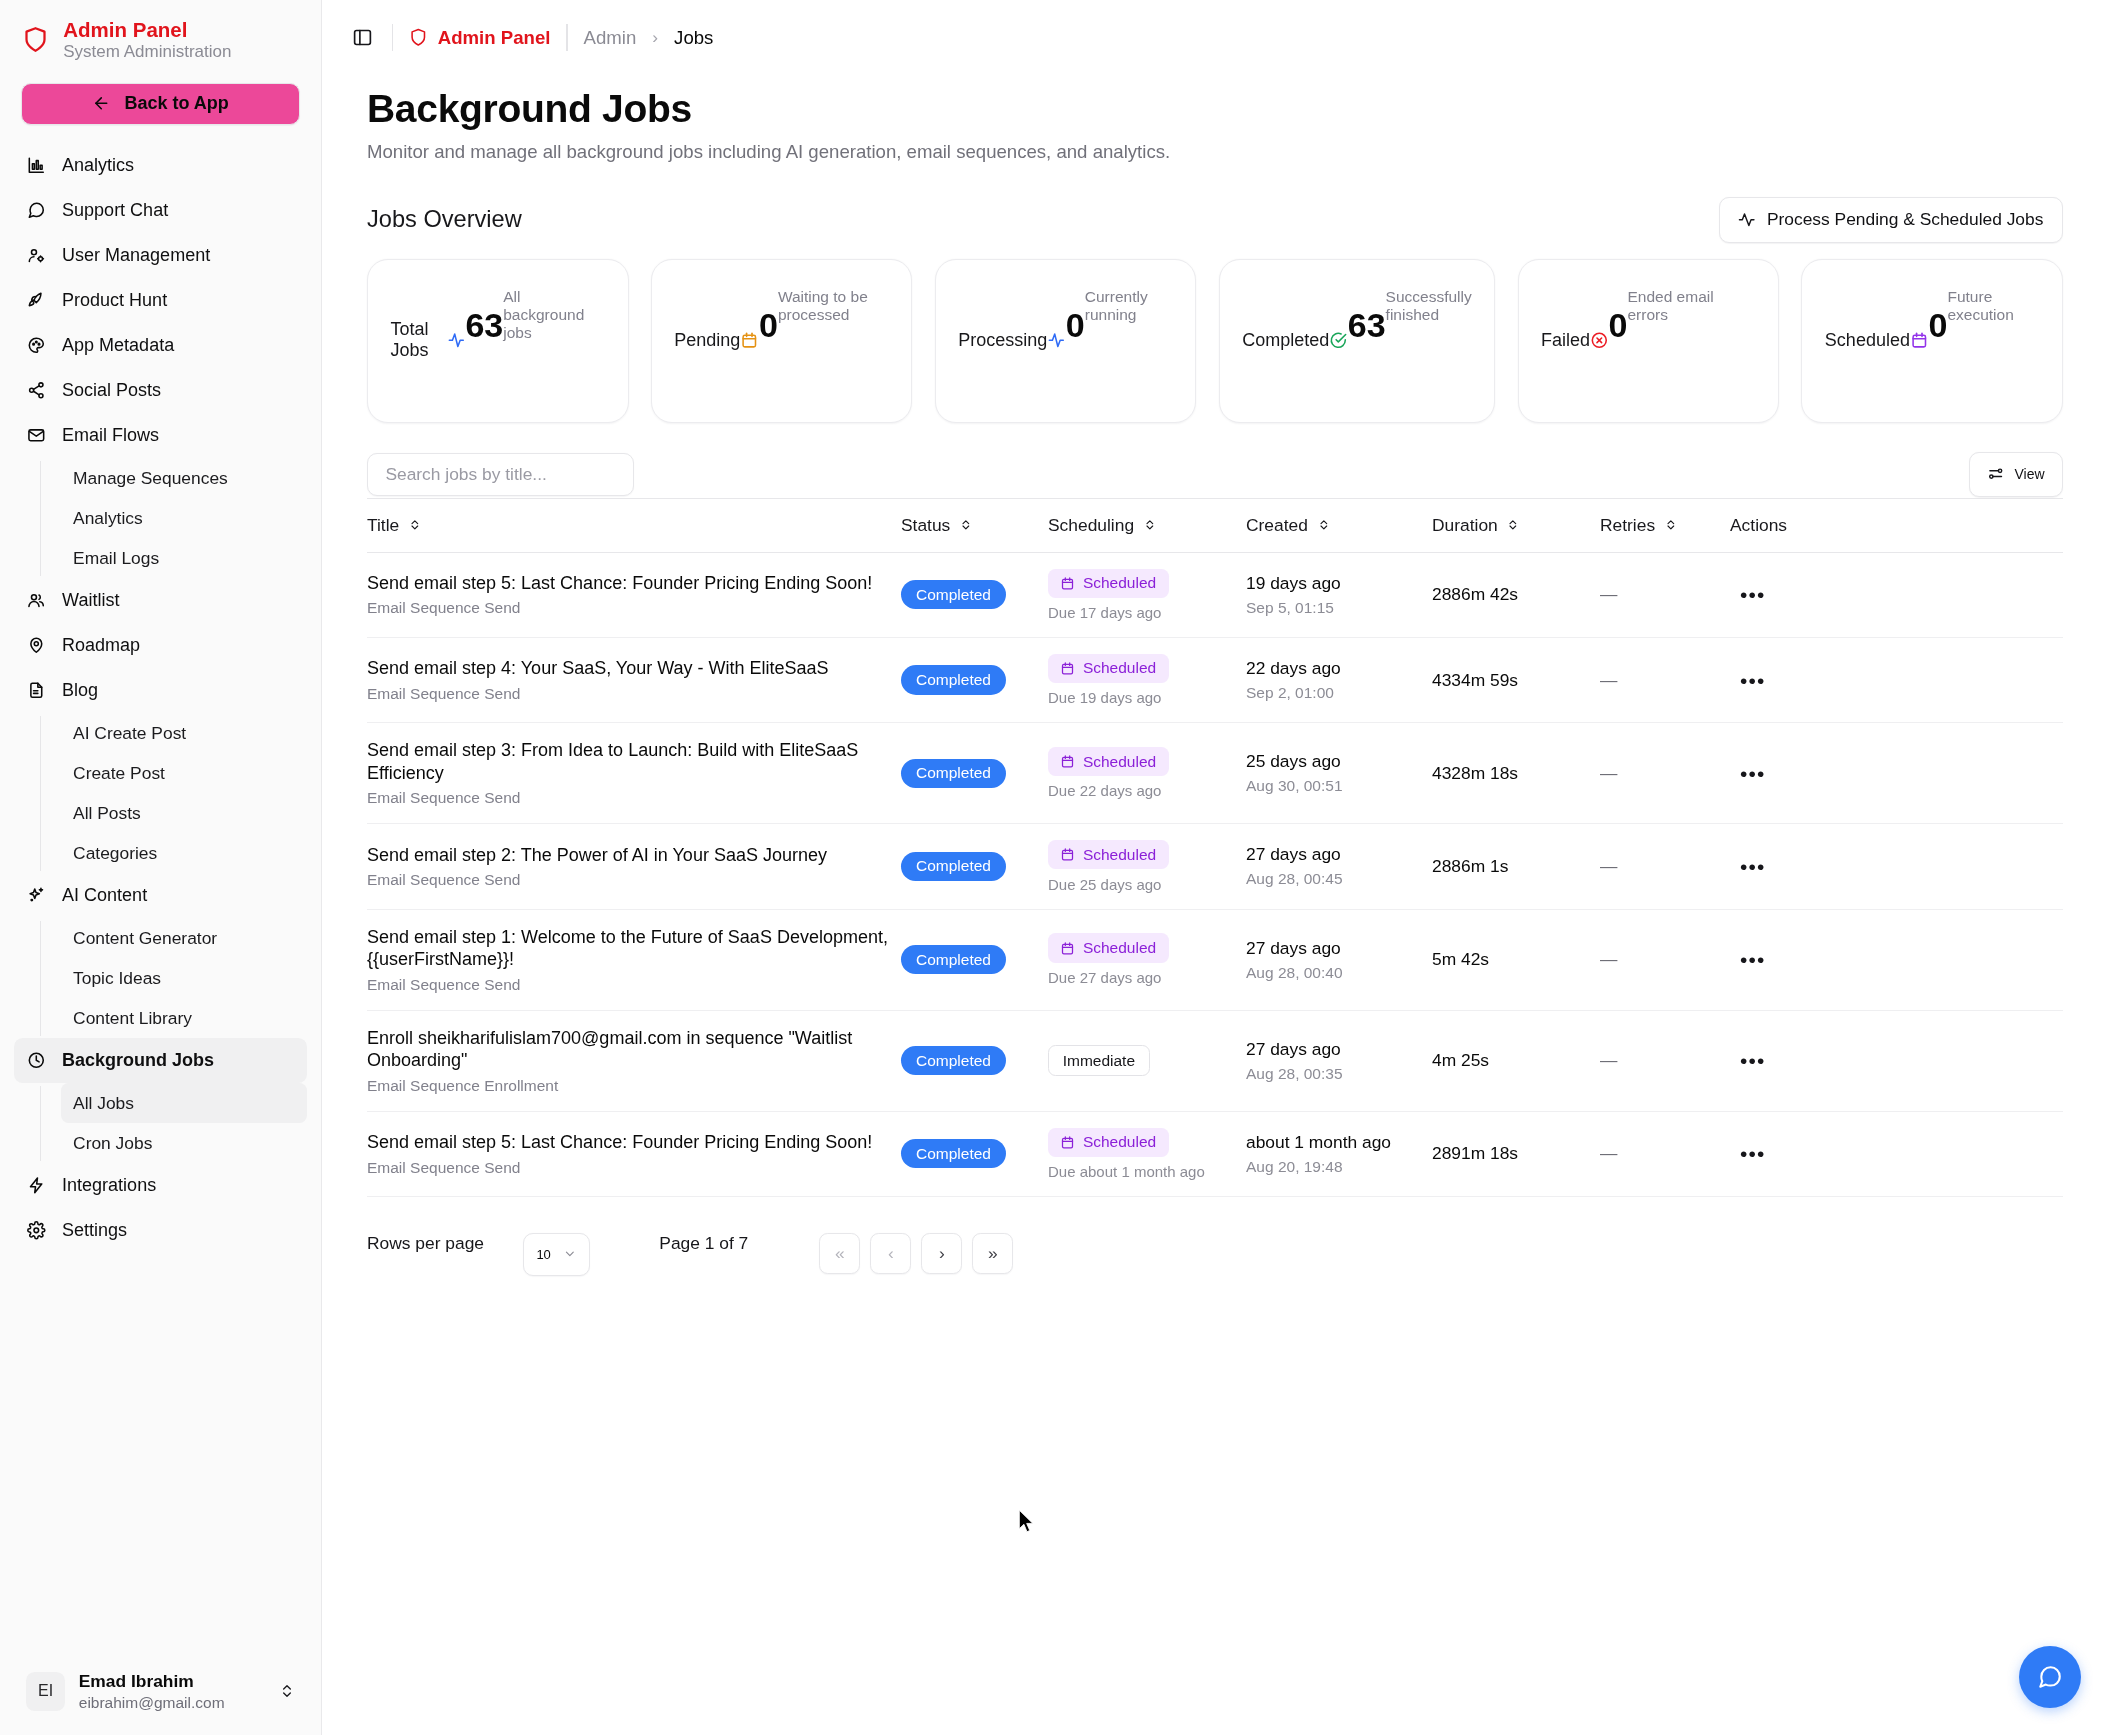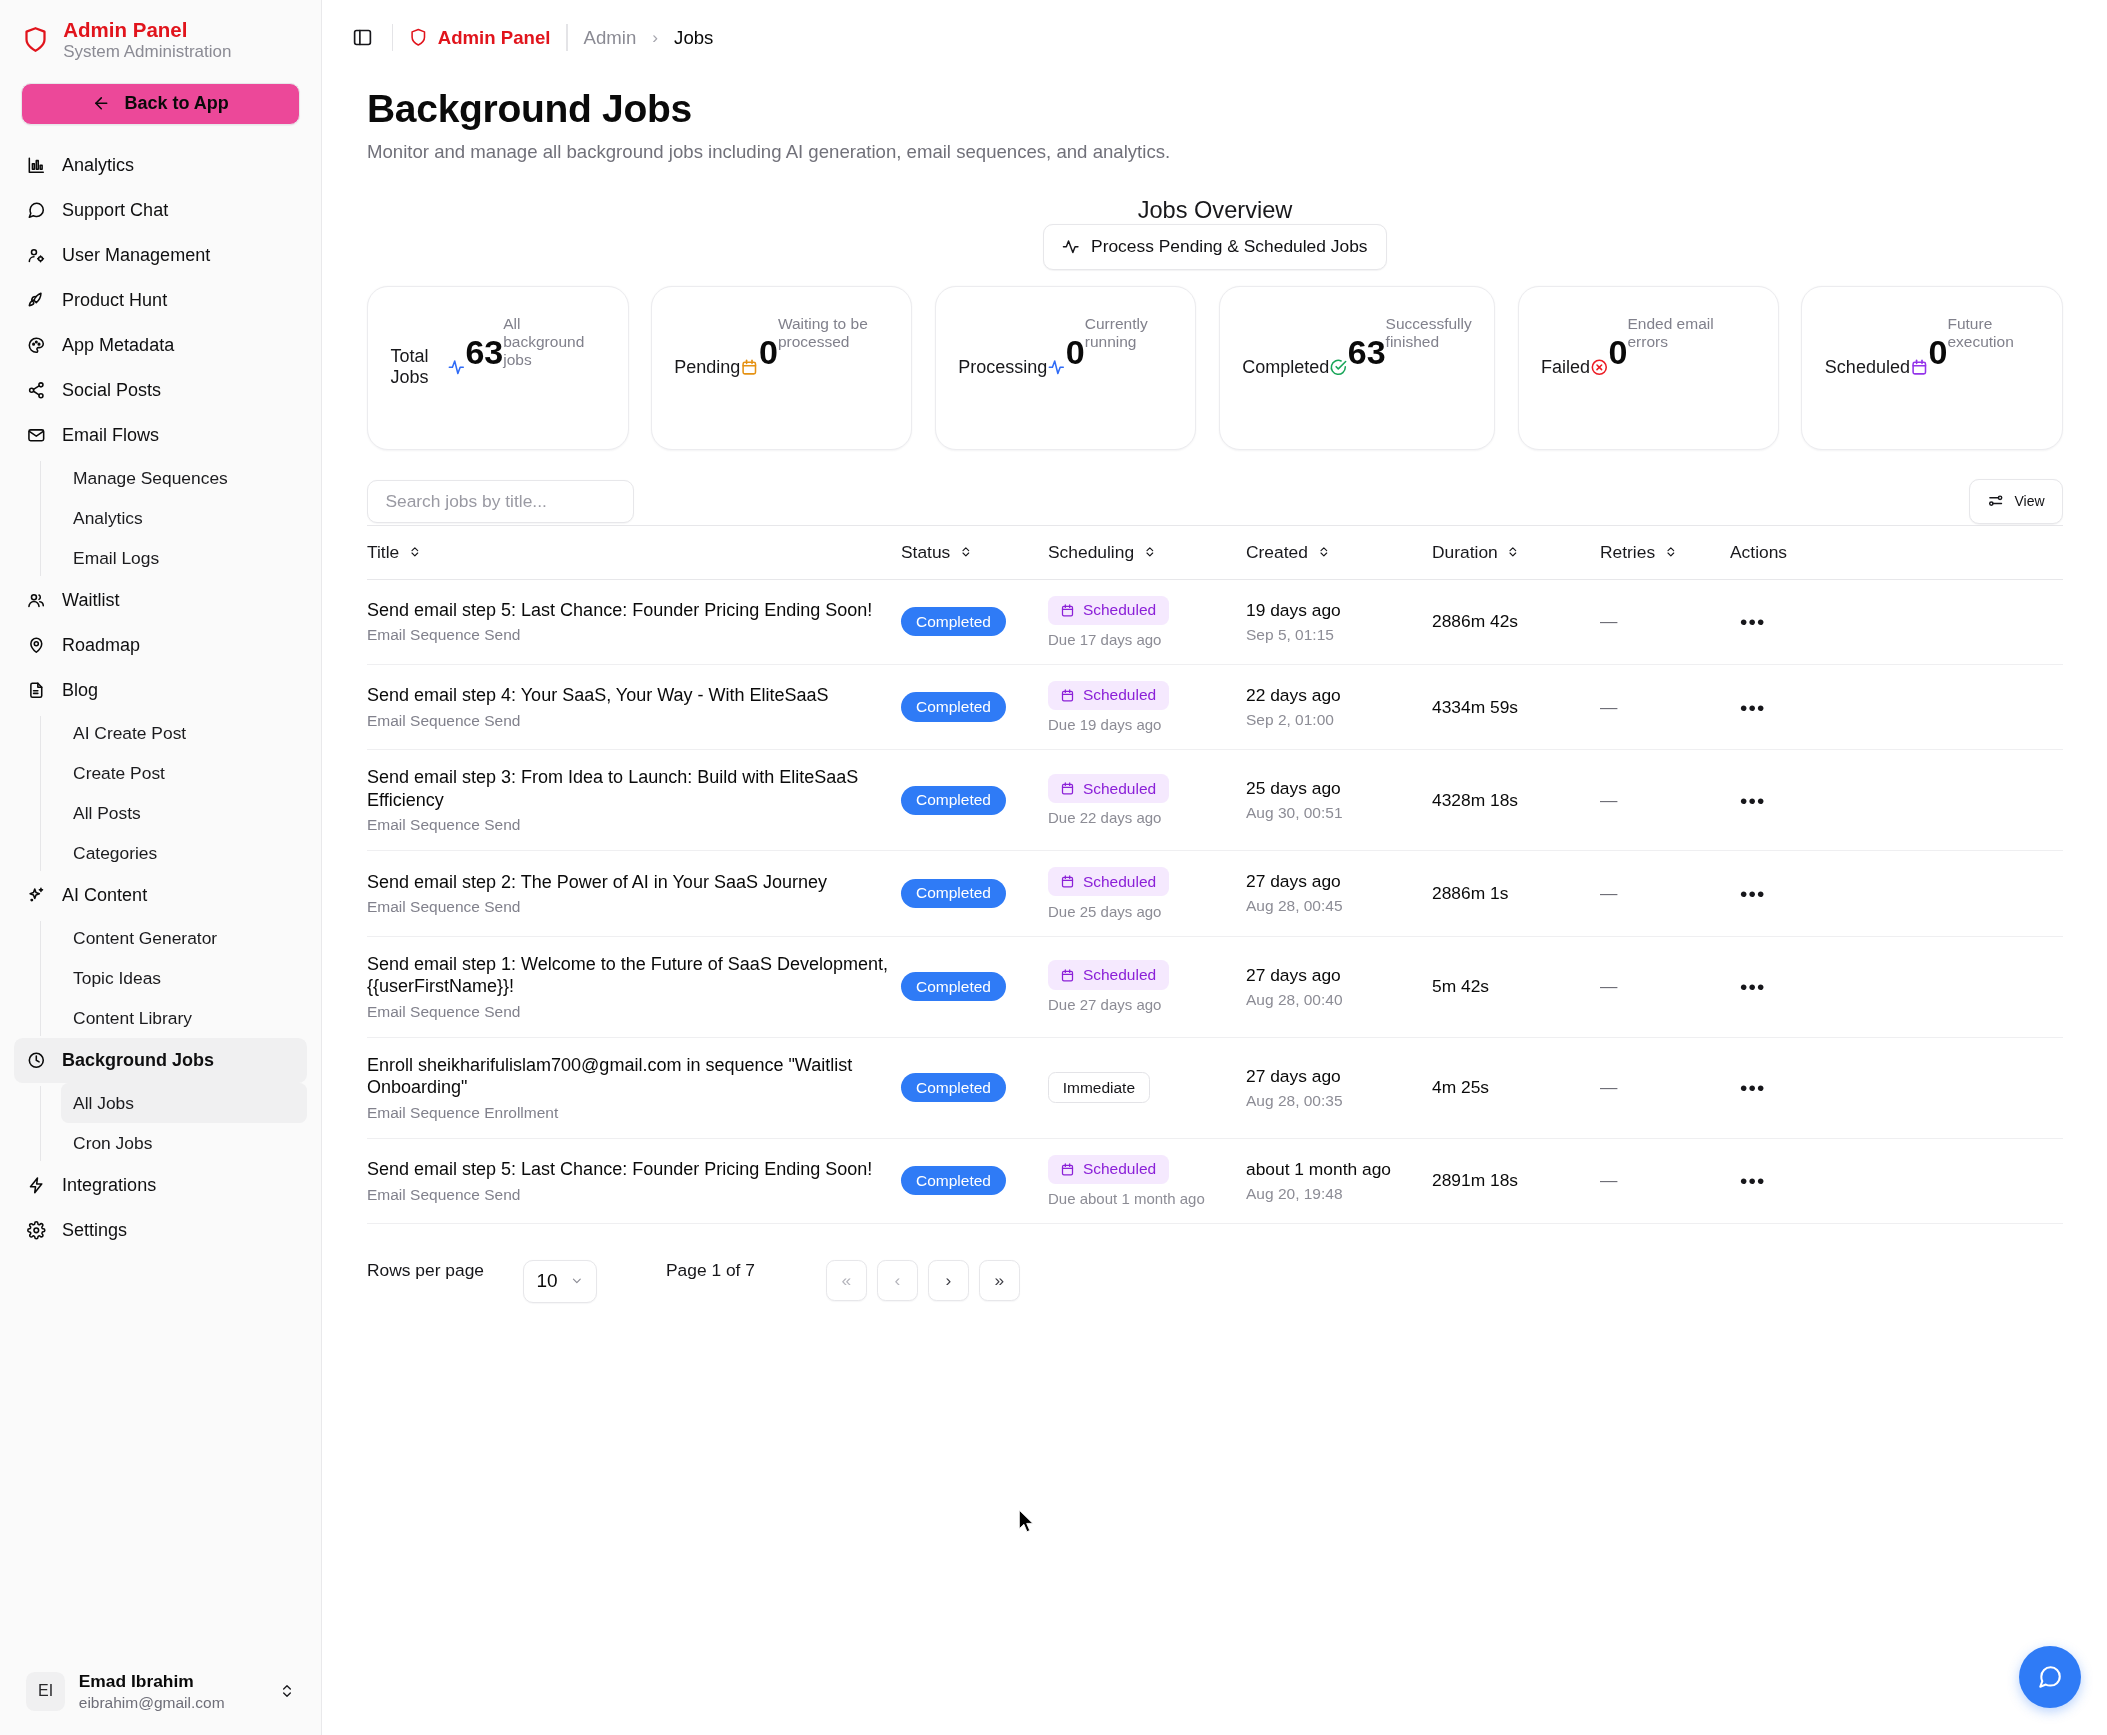--- a/index.html
+++ b/index.html
@@ -84,21 +84,21 @@
   .bar-div { width: 1.2px; height: 27px; background: #e4e4e7; }
   .crumb-brand { display:flex; align-items:center; gap: 10px; font-size: 18.6px; font-weight: 600; color:#e1141c; cursor: pointer;}
   .crumb-link { font-size: 18.6px; color: #8b8b94; cursor: pointer; }
   .crumb-sep { font-size: 17.4px; color: #a5a5ad; }
   .crumb-cur { font-size: 18.6px; color: #0a0a0a; }
 
   .content { padding: 12.4px 45px 0 45px; }
   .page-title { font-size: 39px; font-weight: 700; letter-spacing: -0.3px; line-height: 1.15; }
   .page-sub { font-size: 18.6px; color: #71717a; margin-top: 8.7px; }
 
-  .overview-head { display: flex; align-items: center; justify-content: space-between; margin-top: 34px; flex-direction: column; }
+  .overview-head { display: flex; align-items: center; justify-content: space-between; margin-top: 34px; }
   .overview-title { font-size: 23.6px; font-weight: 500; color: #18181b; }
   .process-btn {
     height: 46px; padding: 0 18.6px;
     border: 1.2px solid #e7e7ea; border-radius: 10px; background: #fff;
     display: flex; align-items: center; gap: 11.2px;
     font-size: 17.4px; color: #111114; cursor: pointer;
     box-shadow: 0 0.6px 1.2px rgba(16,24,40,.05);
   }
 
   .stats { display: grid; grid-template-columns: repeat(6, 1fr); gap: 22.4px; margin-top: 16px; }
@@ -161,21 +161,21 @@
   .created-sub { font-size: 15.5px; color: #8c8c95; margin-top: 5px; }
   .dur { font-size: 17.4px; color: #0a0a0a; }
   .retries { font-size: 17.4px; color: #6b6b74; }
   .actions-dots { font-size: 21px; color: #17171b; letter-spacing: 1.2px; cursor: pointer; line-height: 1; padding-left: 10px;}
 
   .pagination { display: flex; gap: 39px; margin-top: 21px; padding-bottom: 25px; }
   .rpp-label { font-size: 17.4px; color: #16161a; }
   .rpp-select {
     height: 43px; min-width: 67px; padding: 0 12.4px;
     border: 1.2px solid #e7e7ea; border-radius: 10px; background: #fff;
-    display: flex; align-items: center; gap: 12.4px; font-size: 19px; cursor: pointer;
+    display: flex; align-items: center; gap: 12.4px; font-size: 13px; cursor: pointer;
     box-shadow: 0 0.6px 1.2px rgba(16,24,40,.04);
   }
   .page-info { font-size: 17.4px; color: #16161a; margin-left: 30px; }
   .pg-btns { display: flex; gap: 10px; margin-left: 32px; }
   .pg-btn {
     width: 41px; height: 41px; border: 1.2px solid #e7e7ea; border-radius: 8.7px;
     background: #fff; display: flex; align-items: center; justify-content: center;
     font-size: 17.4px; color: #3f3f46; cursor: pointer;
     box-shadow: 0 0.6px 1.2px rgba(16,24,40,.04);
   }

